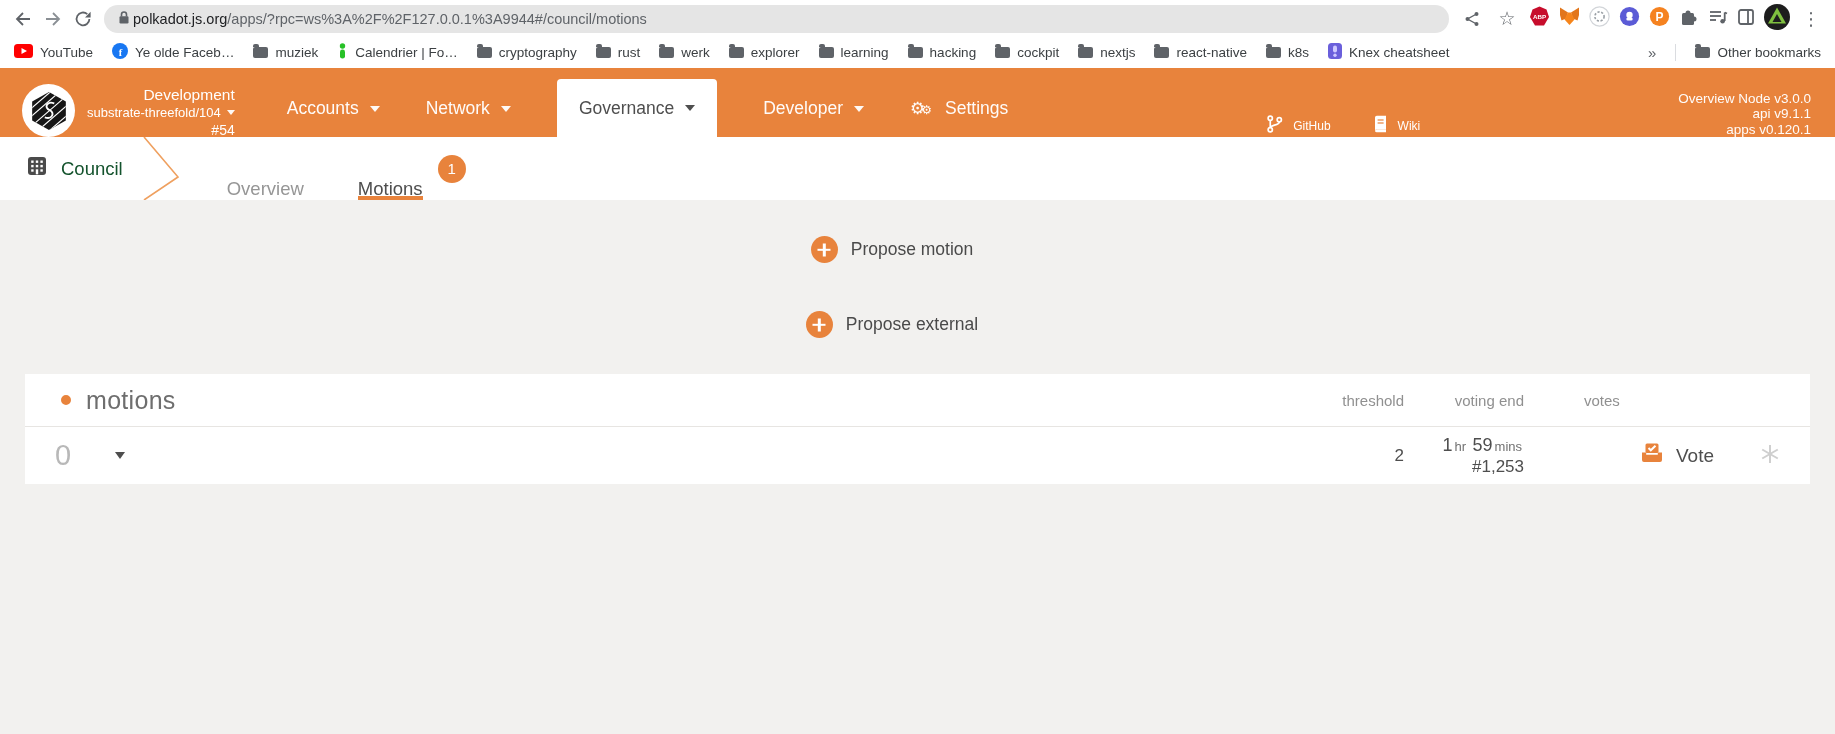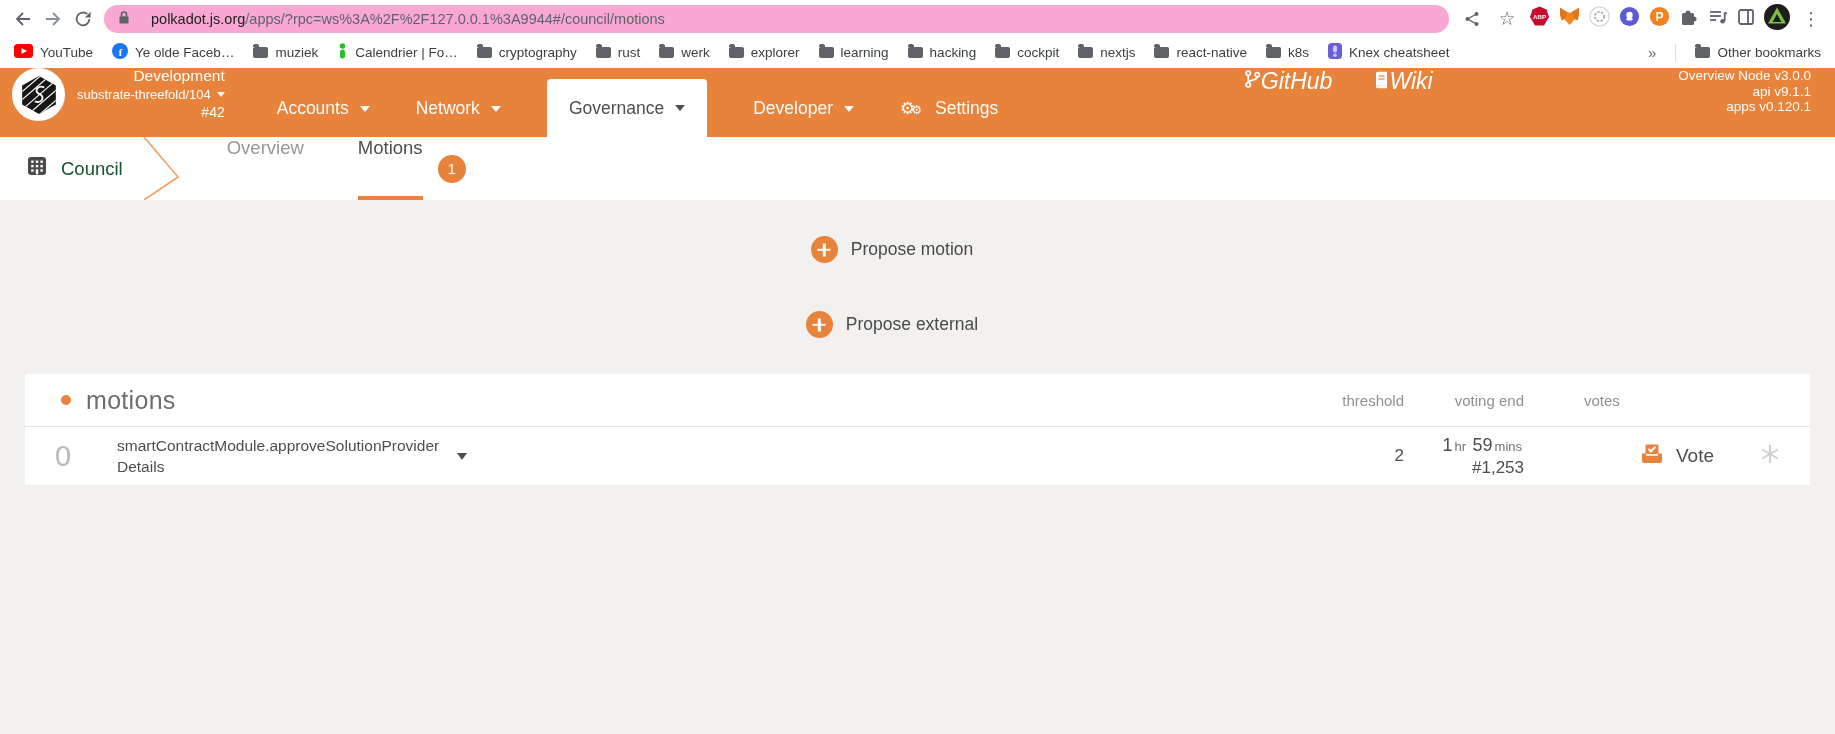--- a/index.html
+++ b/index.html
@@ -3,68 +3,68 @@
 <meta charset="utf-8">
 <style>
   * { box-sizing: border-box; margin: 0; padding: 0; }
   html,body { width:1835px; height:734px; overflow:hidden; background:#fff;
     font-family:"Liberation Sans", sans-serif; }
 
   
   .toolbar { height:37px; background:#fff; display:flex; align-items:center; padding:0 8px; }
   .tbtn { width:30px; height:30px; border-radius:50%; display:flex; align-items:center;
     justify-content:center; flex:0 0 auto; }
-  .omnibox { flex:1 1 auto; height:28px; background:#f9a8d4; border-radius:14px;
-    display:flex; align-items:center; padding:0 14px; gap:21px; margin:0 10px 0 6px;
+  .omnibox { flex:1 1 auto; height:28px; background:#e5e5e5; border-radius:14px;
+    display:flex; align-items:center; padding:0 14px; gap:3px; margin:0 10px 0 6px;
     font-size:14.5px; white-space:nowrap; overflow:hidden; }
   .omnibox .host { color:#202124; }
   .omnibox .path { color:#5f6368; }
   .tb-right { display:flex; align-items:center; gap:9px; padding-right:4px; flex:0 0 auto; }
   .glyph { color:#5f6368; font-size:17px; line-height:1; }
 
   
   .bookmarks { height:31px; background:#fff; display:flex; align-items:center;
     padding:0 14px; gap:19px; font-size:13.5px; color:#3c4043; white-space:nowrap; }
   .bm { display:flex; align-items:center; gap:7px; }
   .bm-folder { width:15px; height:11px; background:#5f6368; border-radius:2px; position:relative; flex:0 0 auto; }
   .bm-folder::before { content:""; position:absolute; top:-3px; left:0; width:6px; height:3px;
     background:#5f6368; border-radius:2px 2px 0 0; }
   .bm-spacer { flex:1 1 auto; }
   .bm-chevrons { color:#5f6368; font-size:15px; }
   .bm-divider { width:1px; height:17px; background:#dadce0; }
 
   
-  .app-header { height:69px; background:#e8833c; display:flex; align-items:flex-start;
-    color:#fff; padding-left:12px; }
+  .app-header { height:69px; background:#e8833c; display:flex; align-items:flex-end;
+    color:#fff; padding-left:22px; }
   .logo { width:53px; height:53px; background:#fff; border-radius:50%; display:flex;
     align-items:center; justify-content:center; flex:0 0 auto; }
   .netblock { margin-left:12px; text-align:right; line-height:1; flex:0 0 auto; }
   .netblock .n1 { font-size:15.5px; margin-bottom:4px; }
   .netblock .n2 { font-size:13px; display:flex; align-items:center; gap:6px; justify-content:flex-end; }
   .netblock .n3 { font-size:14px; margin-top:4px; }
   .caret { width:0; height:0; border-left:5px solid transparent; border-right:5px solid transparent;
     border-top:6px solid rgba(255,255,255,.95); display:inline-block; }
   .caret.dark { border-top-color:#4e4e4e; }
   .caret.sm { border-left-width:4px; border-right-width:4px; border-top-width:5px; }
   .mainnav { display:flex; align-items:center; margin-left:52px; gap:46px; height:100%; flex:0 0 auto; }
   .navitem { display:flex; align-items:center; gap:11px; font-size:17.5px; color:rgba(255,255,255,.97);margin-top:12px; }
   .navitem.active { align-self:flex-end; height:58px; background:#fff; color:#4e4e4e;
     border-radius:4px 4px 0 0; padding:0 22px; }
   .gears { font-size:17px; line-height:1; letter-spacing:-4px; }
   .hlinks { display:flex; align-items:center; gap:42px; margin-left:auto; }
-  .hlink { display:flex; align-items:center; font-size:23px;font-style:italic; }
+  .hlink { display:flex; align-items:center; gap:10px; font-size:12px; }
   .version { margin-left:auto; margin-right:24px; text-align:right; font-size:13.5px;
     line-height:15.5px; color:rgba(255,255,255,.97); }
 
   
   .tabbar { height:63px; background:#fff; display:flex; align-items:stretch; position:relative; }
   .section-tab { display:flex; align-items:center; gap:14px; padding-left:27px;
     font-size:18.5px; color:#14532d; }
   .sep-chevron { position:absolute; left:138px; top:0; height:63px; }
-  .tab { display:flex; align-items:flex-start; font-size:18.5px; color:#969696; position:relative; }
+  .tab { display:flex; align-items:flex-end; font-size:18.5px; color:#969696; position:relative; }
   .tab.overview { margin-left:104px; }
   .tab.motions { margin-left:54px; color:#4e4e4e; }
   .tab.motions::after { content:""; position:absolute; left:0; right:0; bottom:0;
     height:4px; background:#e8833c; }
   .badge { width:28px; height:28px; border-radius:50%; background:#e8833c; color:#fff;
     font-size:15px; display:flex; align-items:center; justify-content:center;
     margin-left:15px; align-self:center; }
 
   
   .content { height:534px; background:#f2f1ef; }
@@ -316,21 +316,21 @@
       </g>
       <path d="M13 25 c7 2.5 10 -4.5 4.5 -6.8 c-5.5 -2.3 -2.5 -9 4.5 -6.5" stroke="#fff" stroke-width="1.8" fill="none"></path>
     </svg>
   </div>
   <div class="netblock">
     <div class="n1">Development</div>
     <div class="n2">
       <span>substrate-threefold/104</span>
       <span class="caret sm"></span>
     </div>
-    <div class="n3">#42</div>
+    <div class="n3">#54</div>
   </div>
   <nav class="mainnav">
     <div class="navitem">
       <span>Accounts</span>
       <span class="caret"></span>
     </div>
     <div class="navitem">
       <span>Network</span>
       <span class="caret"></span>
     </div>
@@ -433,24 +433,20 @@
       <div class="th right">threshold</div>
       <div class="th right">voting end</div>
       <div class="th votes">votes</div>
       <div class="th"></div>
       <div class="th"></div>
     </div>
 
     <div class="mgrid trow">
       <div class="cell-prop">
         <span class="pindex">0</span>
-        <div class="ptext">
-          <div>smartContractModule.approveSolutionProvider</div>
-          <div>Details</div>
-        </div>
         <span class="pcaret"></span>
       </div>
       <div class="cell-threshold">2</div>
       <div class="cell-end">
         <div>
           <span class="tnum">1</span><span class="tunit">hr</span>
           <span class="tnum">59</span><span class="tunit">mins</span>
         </div>
         <div class="tblock">#1,253</div>
       </div>

